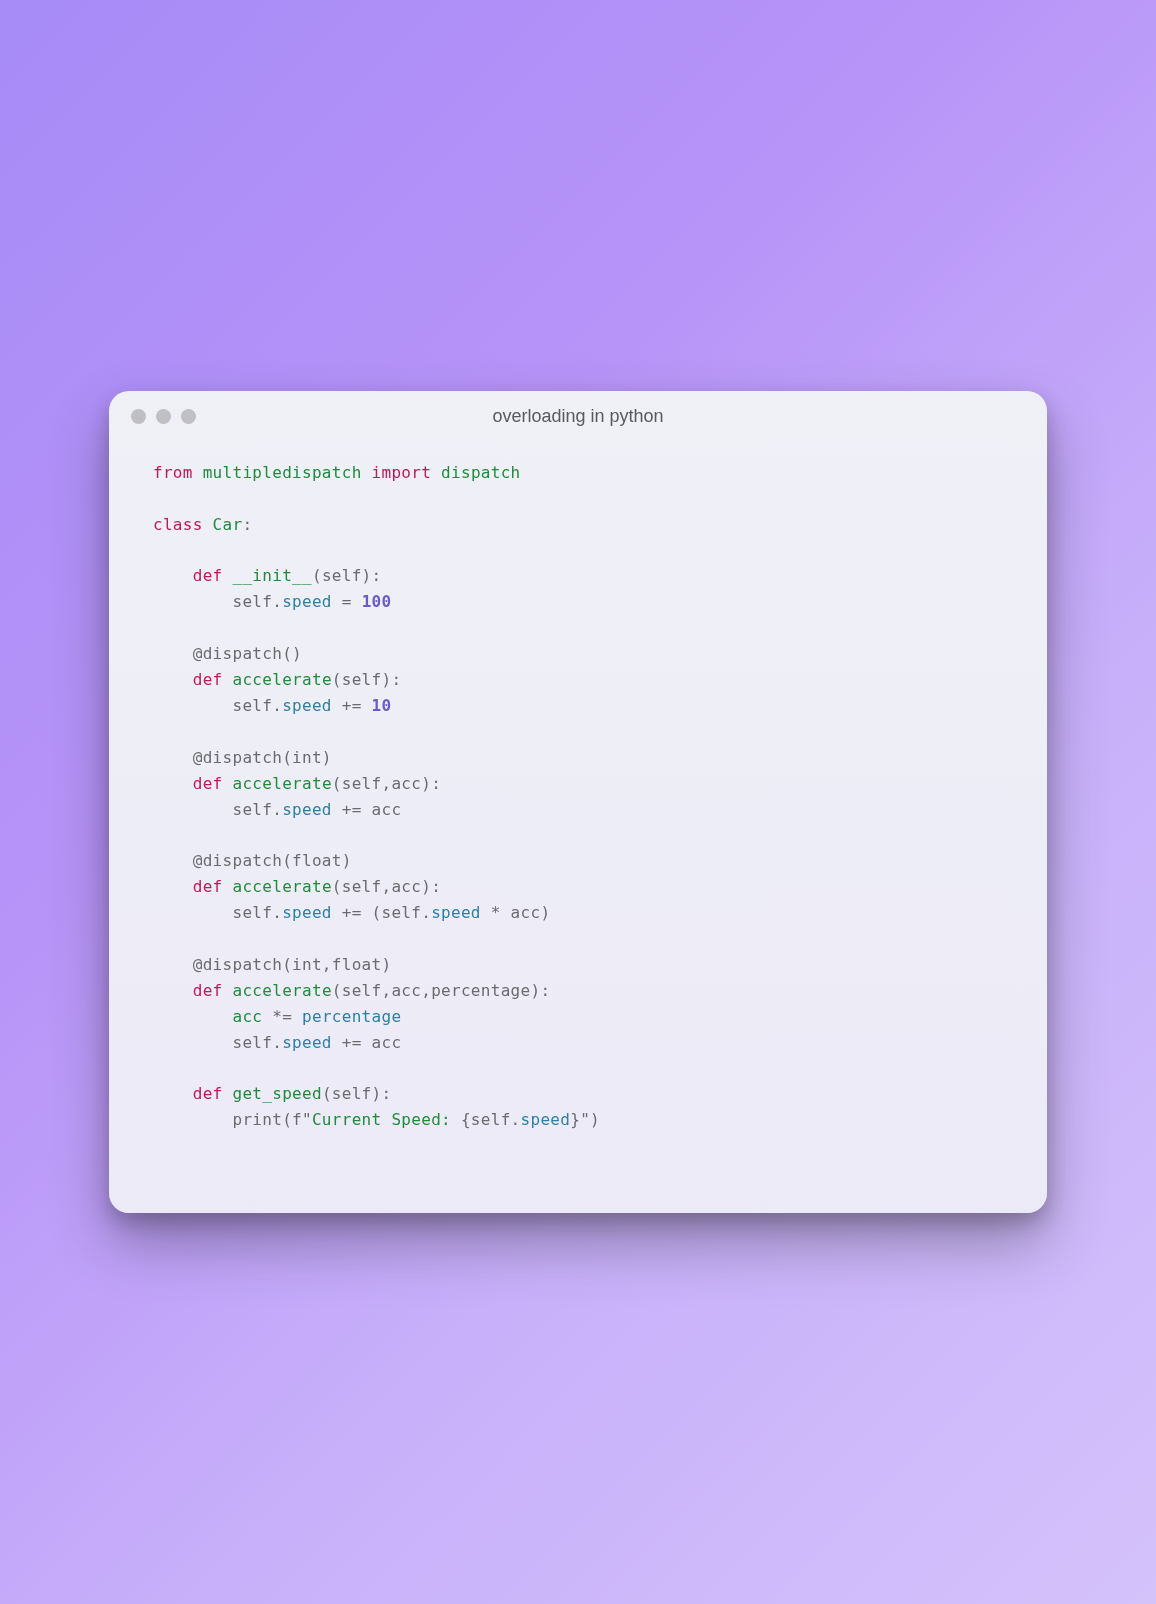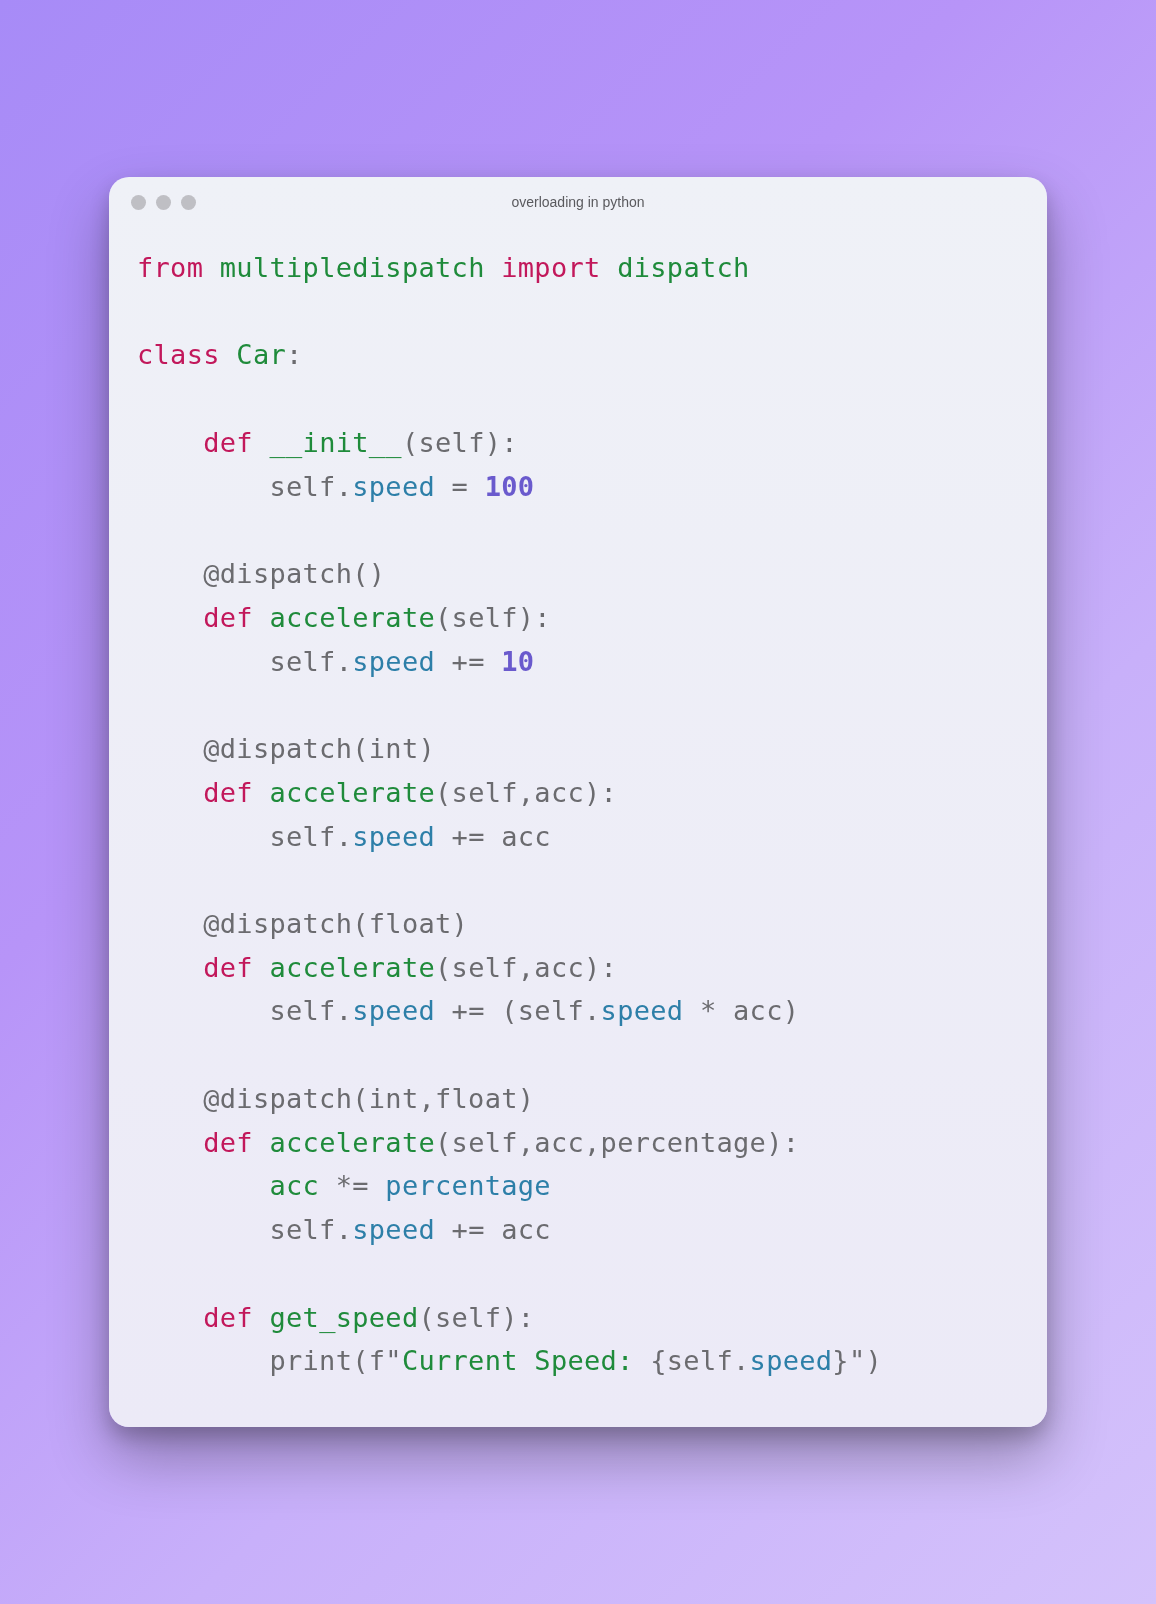--- a/index.html
+++ b/index.html
@@ -33,32 +33,33 @@
       width: 15px;
       height: 15px;
       border-radius: 50%;
       background: #bfbfc4;
     }
     .title {
       position: absolute;
       left: 0; right: 0;
       text-align: center;
       font-family: -apple-system, BlinkMacSystemFont, "Segoe UI", Helvetica, Arial, sans-serif;
-      font-size: 14px;
+      font-size: 18px;
       color: #5a5a5e;
       font-weight: 400;
       pointer-events: none;
     }
     .code {
-      padding: 18px 28px 44px 28px;
-      font-size: 27px;
+      padding: 18px 28px 80px 28px;
+      font-size: 16px;
       line-height: 1.62;
       white-space: pre;
       color: #6b6b6f;
       letter-spacing: 0.3px;
+      margin-left: 16px;
     }
     .kw { color: #c2185b; }     
     .mod { color: #1f8b3b; }    
     .attr { color: #2d7fa8; }   
     .num { color: #6a5acd; font-weight: bold; }       
   </style>
 </head>
 <body>
 
 <div class="window">

